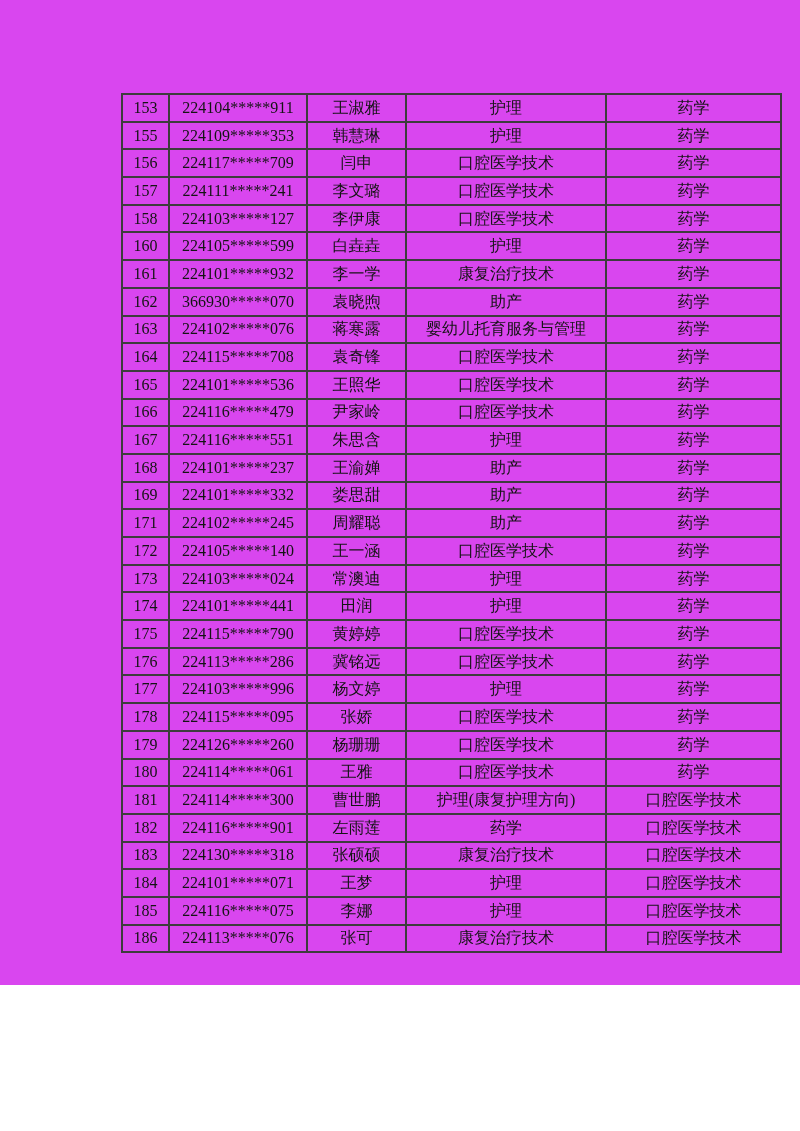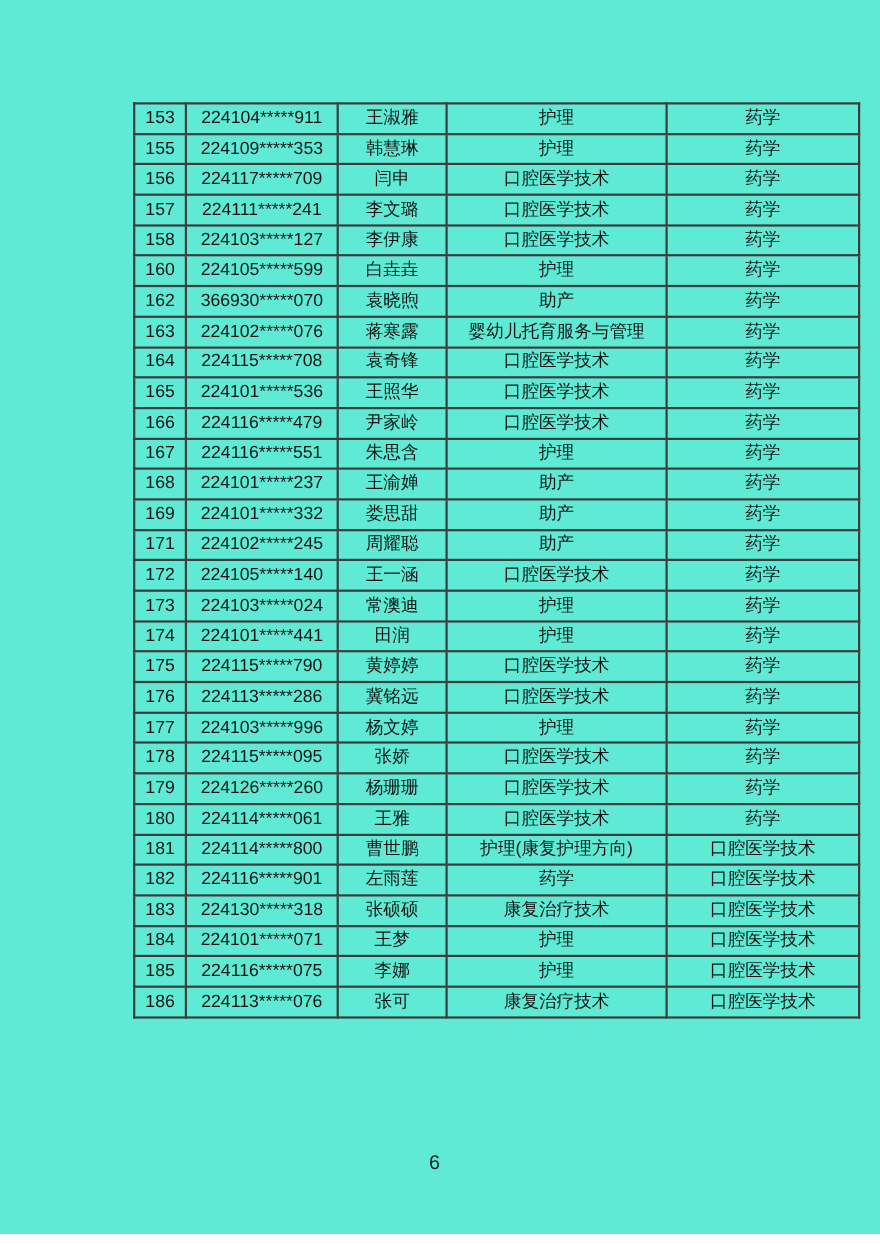--- a/index.html
+++ b/index.html
@@ -3,23 +3,23 @@
 <meta charset="utf-8">
 <style>
   html, body {
     margin: 0;
     padding: 0;
     background: #ffffff;
   }
   .page {
     position: relative;
     width: 800px;
-    height: 1122px;
-    background: #5eead4;
-    font-family: Liberation Sans, sans-serif;
+    height: 985px;
+    background: #d946ef;
+    font-family: Liberation Serif, serif;
     color: #141414;
     overflow: hidden;
   }
   table.roster {
     position: absolute;
     left: 121px;
     top: 93px;
     width: 659px;
     border-collapse: collapse;
     table-layout: fixed;
@@ -95,20 +95,27 @@
           <td>药学</td>
         </tr>
         <tr>
           <td>160</td>
           <td>224105*****599</td>
           <td>白垚垚</td>
           <td>护理</td>
           <td>药学</td>
         </tr>
         <tr>
+          <td>161</td>
+          <td>224101*****932</td>
+          <td>李一学</td>
+          <td>康复治疗技术</td>
+          <td>药学</td>
+        </tr>
+        <tr>
           <td>162</td>
           <td>366930*****070</td>
           <td>袁晓煦</td>
           <td>助产</td>
           <td>药学</td>
         </tr>
         <tr>
           <td>163</td>
           <td>224102*****076</td>
           <td>蒋寒露</td>
@@ -222,21 +229,21 @@
         </tr>
         <tr>
           <td>180</td>
           <td>224114*****061</td>
           <td>王雅</td>
           <td>口腔医学技术</td>
           <td>药学</td>
         </tr>
         <tr>
           <td>181</td>
-          <td>224114*****800</td>
+          <td>224114*****300</td>
           <td>曹世鹏</td>
           <td>护理(康复护理方向)</td>
           <td>口腔医学技术</td>
         </tr>
         <tr>
           <td>182</td>
           <td>224116*****901</td>
           <td>左雨莲</td>
           <td>药学</td>
           <td>口腔医学技术</td>

